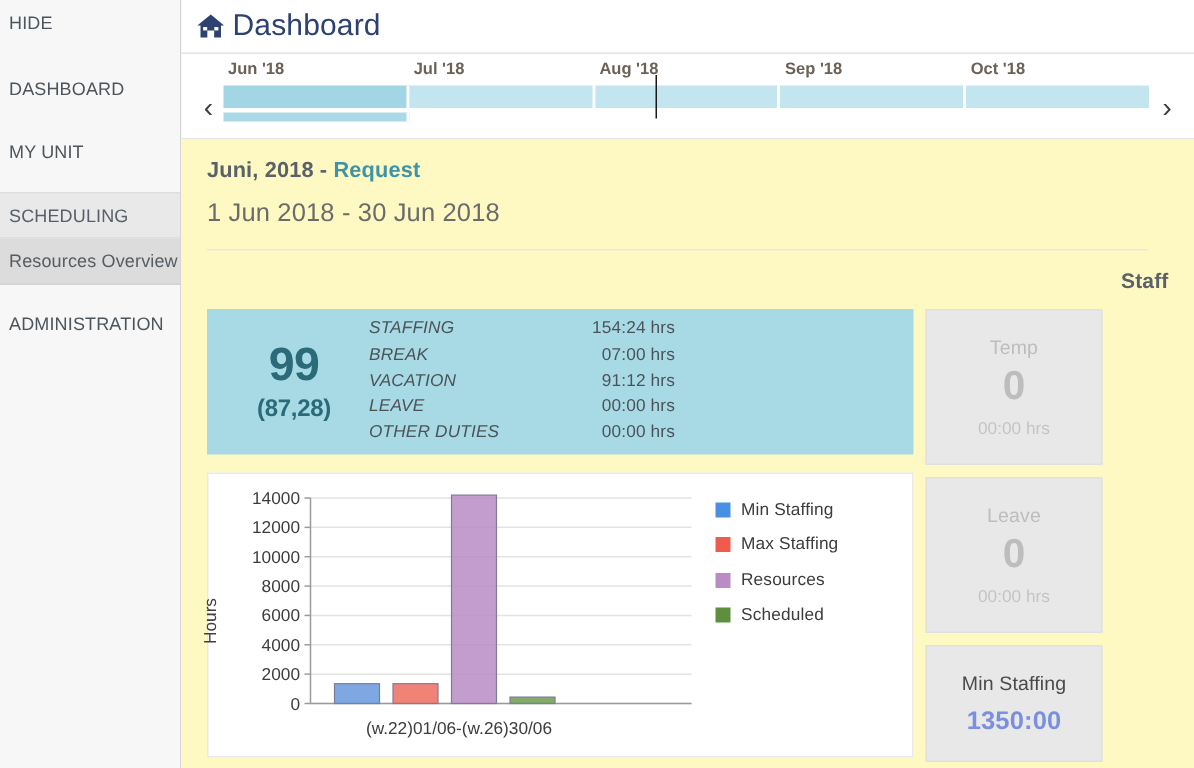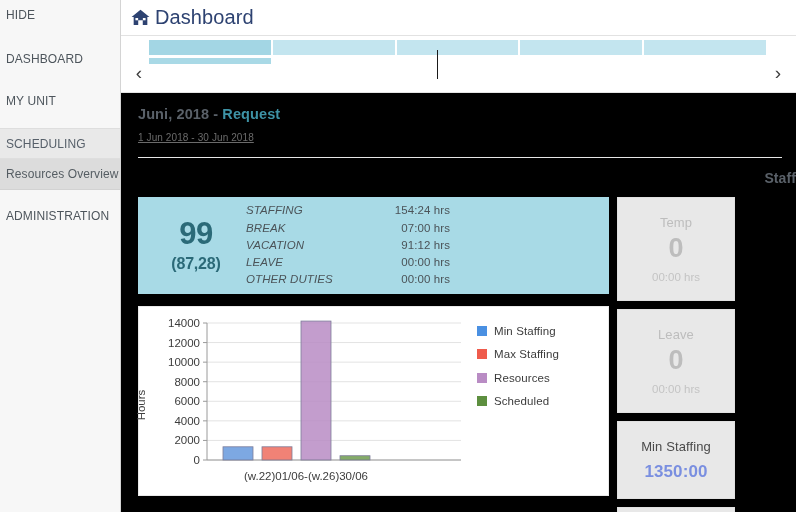--- a/index.html
+++ b/index.html
@@ -106,25 +106,25 @@
   .tl-under-fill { background: #a9d9e6; border-right: 2px solid #fff; }
   .tl-marker {
     position: absolute;
     width: 1px;
     background: #1a1a1a;
     top: 14px;
     height: 29px;
   }
 
   
-  .content { padding: 0 0 0 0; background: #000000; height: 419px; position: relative; }
+  .content { padding: 0 17px 0 0; background: #fef9c3; height: 419px; position: relative; }
   .block-head { padding: 13px 0 0 17px; }
   .month-line { font-size: 14.5px; color: #5a6169; font-weight: bold; letter-spacing: .1px; }
   .month-line .req { color: #3e93a6; font-weight: bold; }
-  .date-range { font-size: 10px; color: #6b6b6b; margin-top: 10px; letter-spacing: .1px; text-decoration: underline; }
+  .date-range { font-size: 17px; color: #6b6b6b; margin-top: 10px; letter-spacing: .1px; }
   .divider { height: 1px; background: #e6e6e6; margin: 14px 14px 0 17px; }
   .staff-head { font-size: 14px; color: #5a6169; font-weight: bold; padding: 12px 0 0 17px; letter-spacing: .1px; text-align: right; }
 
   .panels { display: flex; padding: 11px 0 0 17px; gap: 8px; }
   .left-col { width: 471px; flex: 0 0 471px; }
   .right-col { width: 300px; display: flex; flex-wrap: wrap; gap: 8px; align-content: flex-start; }
 
   
   .summary {
     background: #a8dae6;
@@ -217,20 +217,27 @@
         <path d="M12 3 L1.8 11.4 L4.2 11.4 L4.2 20.6 L9.4 20.6 L9.4 15.2 L14.6 15.2 L14.6 20.6 L19.8 20.6 L19.8 11.4 L22.2 11.4 Z" fill="#2d4271"></path>
         <rect x="6.2" y="12.6" width="3.1" height="2.6" fill="#ffffff"></rect>
         <rect x="14.7" y="12.6" width="3.1" height="2.6" fill="#ffffff"></rect>
       </svg>
       <div class="page-title">Dashboard</div>
     </div>
 
     <div class="timeline-wrap">
       <div class="tl-arrow">‹</div>
       <div class="tl-track">
+        <div class="tl-labels" id="tl-labels">
+            <div class="tl-label">Jun '18</div>
+            <div class="tl-label">Jul '18</div>
+            <div class="tl-label">Aug '18</div>
+            <div class="tl-label">Sep '18</div>
+            <div class="tl-label">Oct '18</div>
+          </div>
         <div class="tl-bars" id="tl-bars">
             <div class="tl-seg cur"></div>
             <div class="tl-seg"></div>
             <div class="tl-seg"></div>
             <div class="tl-seg"></div>
             <div class="tl-seg"></div>
           </div>
         <div class="tl-under" id="tl-under">
             <div class="tl-under-fill" style="width: 20%;"></div>
           </div>

